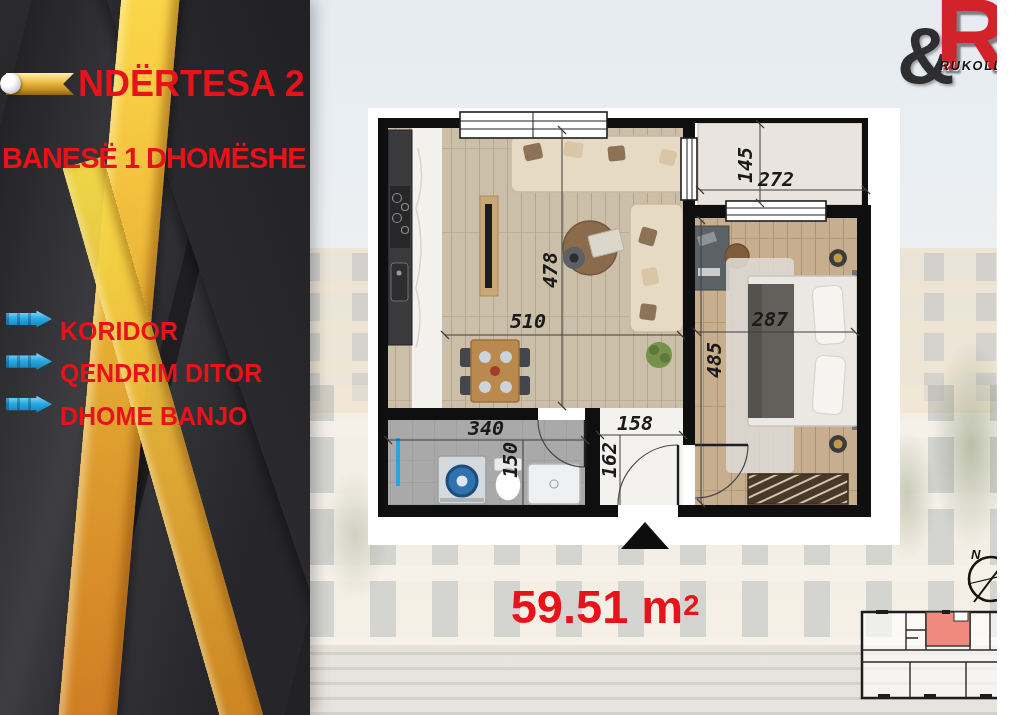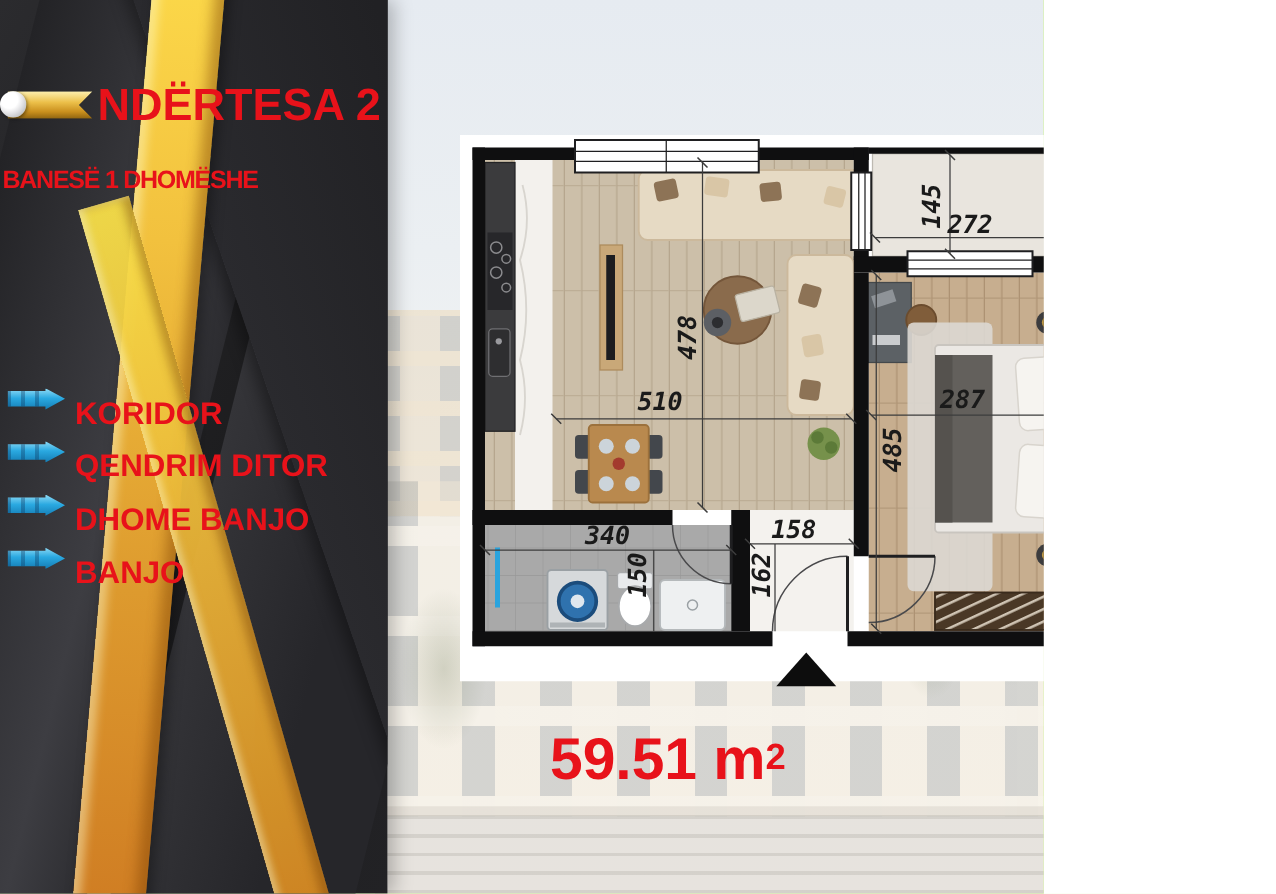--- a/index.html
+++ b/index.html
@@ -1,18 +1,18 @@
 <!DOCTYPE html>
 <html><head>
 <meta charset="utf-8">
 <style>
   html,body{margin:0;padding:0;background:#ffffff;}
   *{box-sizing:border-box;}
-  .stage{position:relative;width:835px;height:715px;overflow:hidden;
-         font-family:"Liberation Sans",sans-serif;background:#bef264;}
+  .stage{position:relative;width:997px;height:715px;overflow:hidden;
+         font-family:"Liberation Sans",sans-serif;background:#fef9c3;}
 
   
   .bg-sky{position:absolute;inset:0;z-index:1;
     background:linear-gradient(180deg,#e6ebf1 0%,#ebeff2 28%,#f2f3f3 55%,#f6f5f2 100%);}
   .bg-bldg-back{position:absolute;left:300px;right:0;top:248px;height:165px;z-index:1;opacity:.55;
     background-color:rgba(226,199,153,.55);
     background-image:
       repeating-linear-gradient(0deg, rgba(238,219,186,.95) 0 12px, transparent 12px 40px),
       repeating-linear-gradient(90deg, rgba(118,130,142,.40) 0 20px, transparent 20px 52px);}
   .bg-bldg-front{position:absolute;left:300px;right:0;top:385px;bottom:62px;z-index:1;opacity:.6;
@@ -52,21 +52,21 @@
   .title-block{position:absolute;left:0;top:66px;width:310px;z-index:6;}
   .title-row{display:flex;align-items:center;}
   .title-badge{position:relative;width:78px;height:24px;flex:0 0 78px;}
   .ribbon{position:absolute;left:6px;top:1px;width:68px;height:22px;
     background:linear-gradient(180deg,#fdf0b0 0%,#ecc04a 40%,#c98f1d 75%,#8f6410 100%);
     clip-path:polygon(0 0,100% 0,84% 50%,100% 100%,0 100%);}
   .ball{position:absolute;left:0;top:1px;width:21px;height:21px;border-radius:50%;
     background:radial-gradient(circle at 35% 32%,#ffffff 0 35%,#e4e4e6 55%,#9fa2a6 100%);
     box-shadow:1px 1px 3px rgba(0,0,0,.45);}
   .building-title{font-size:36px;font-weight:800;color:#e8121a;letter-spacing:0;line-height:1;}
-  .apartment-type{margin-top:32px;padding-left:2px;font-size:20px;font-weight:800;color:#e8121a;
+  .apartment-type{margin-top:42px;padding-left:2px;font-size:29px;font-weight:800;color:#e8121a;
     letter-spacing:-1px;line-height:1;white-space:nowrap;}
 
   .room-list{position:absolute;left:6px;top:307px;z-index:6;list-style:none;margin:0;padding:0;}
   .room-list li{display:flex;align-items:center;height:24px;margin-bottom:18.6px;}
   .bullet{position:relative;width:46px;height:17px;flex:0 0 46px;
     background:linear-gradient(180deg,#8ddaf5,#2aa9e1 45%,#147cb4);
     clip-path:polygon(0 14%,66% 14%,66% 0,100% 50%,66% 100%,66% 86%,0 86%);}
   .bullet::after{content:'';position:absolute;left:0;top:0;bottom:0;width:62%;
     background:repeating-linear-gradient(90deg,rgba(10,50,90,.35) 0 3px,rgba(255,255,255,0) 3px 11px);}
   .room-label{margin-left:8px;font-size:25px;font-weight:700;color:#e8121a;white-space:nowrap;margin-top:24px;}
@@ -78,21 +78,21 @@
   .logo .rr{position:absolute;left:40px;top:-16px;font-size:102px;font-weight:900;color:#d2232a;
     text-shadow:4px 4px 2px rgba(35,35,38,.55);line-height:1;}
   .logo .nm{position:absolute;left:45px;top:58px;font-size:13px;font-weight:700;color:#17171a;
     letter-spacing:1.5px;transform:skewX(-8deg);text-shadow:1px 1px 0 rgba(255,255,255,.85);}
 
   
   .plan-svg{position:absolute;left:368px;top:108px;z-index:4;}
   .compass-svg{position:absolute;left:960px;top:546px;z-index:4;}
   .keyplan-svg{position:absolute;left:858px;top:604px;z-index:4;}
 
-  .footer-block{position:absolute;left:440px;top:583px;width:330px;z-index:6;color:#e8121a;}
+  .footer-block{position:absolute;left:440px;top:583px;width:330px;z-index:6;text-align:center;color:#e8121a;}
   .area-line{font-size:47px;font-weight:800;line-height:1;}
   .area-line sup{font-size:.62em;vertical-align:8px;font-weight:800;}
   .floors-line{margin-top:14px;font-size:41px;font-weight:800;line-height:1;}
 
   .dim{font-family:"DejaVu Sans Mono",monospace;font-style:italic;font-weight:bold;
        font-size:20px;fill:#1a1a1a;}
 </style>
 </head>
 <body>
 
@@ -130,24 +130,20 @@
       <span class="bullet"></span>
       <span class="room-label">KORIDOR</span>
       </li>
     <li>
       <span class="bullet"></span>
       <span class="room-label">QENDRIM DITOR</span>
       </li>
     <li>
       <span class="bullet"></span>
       <span class="room-label">DHOME BANJO</span>
-      </li>
-    <li>
-      <span class="bullet"></span>
-      <span class="room-label">BANJO</span>
       </li>
   </ul>
 
   <div class="logo">
     <span class="amp">&amp;</span>
     <span class="rr">R</span>
     <span class="nm">RUKOLLI</span>
   </div>
 
   <svg class="plan-svg" width="532" height="450" viewBox="0 0 532 450">

